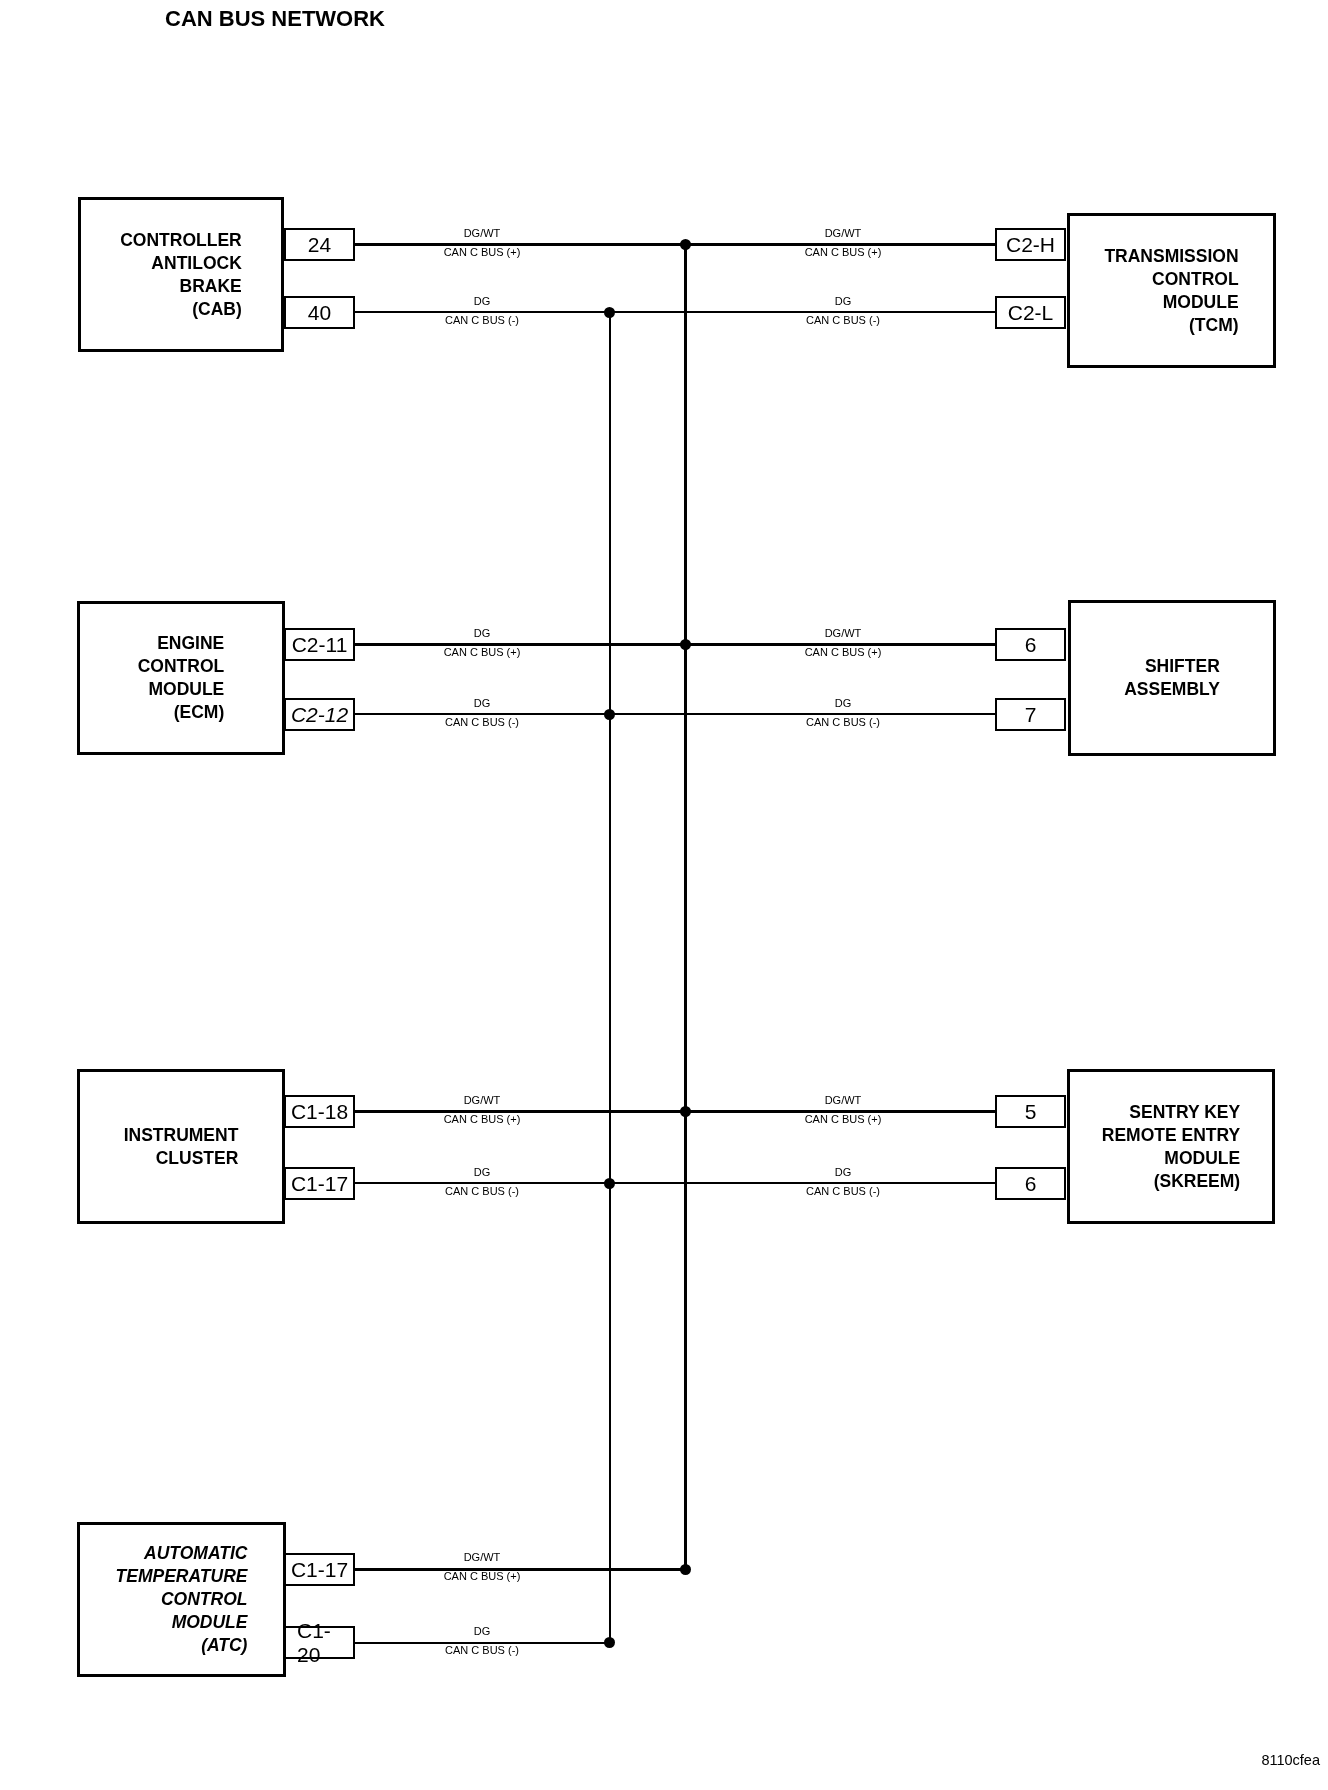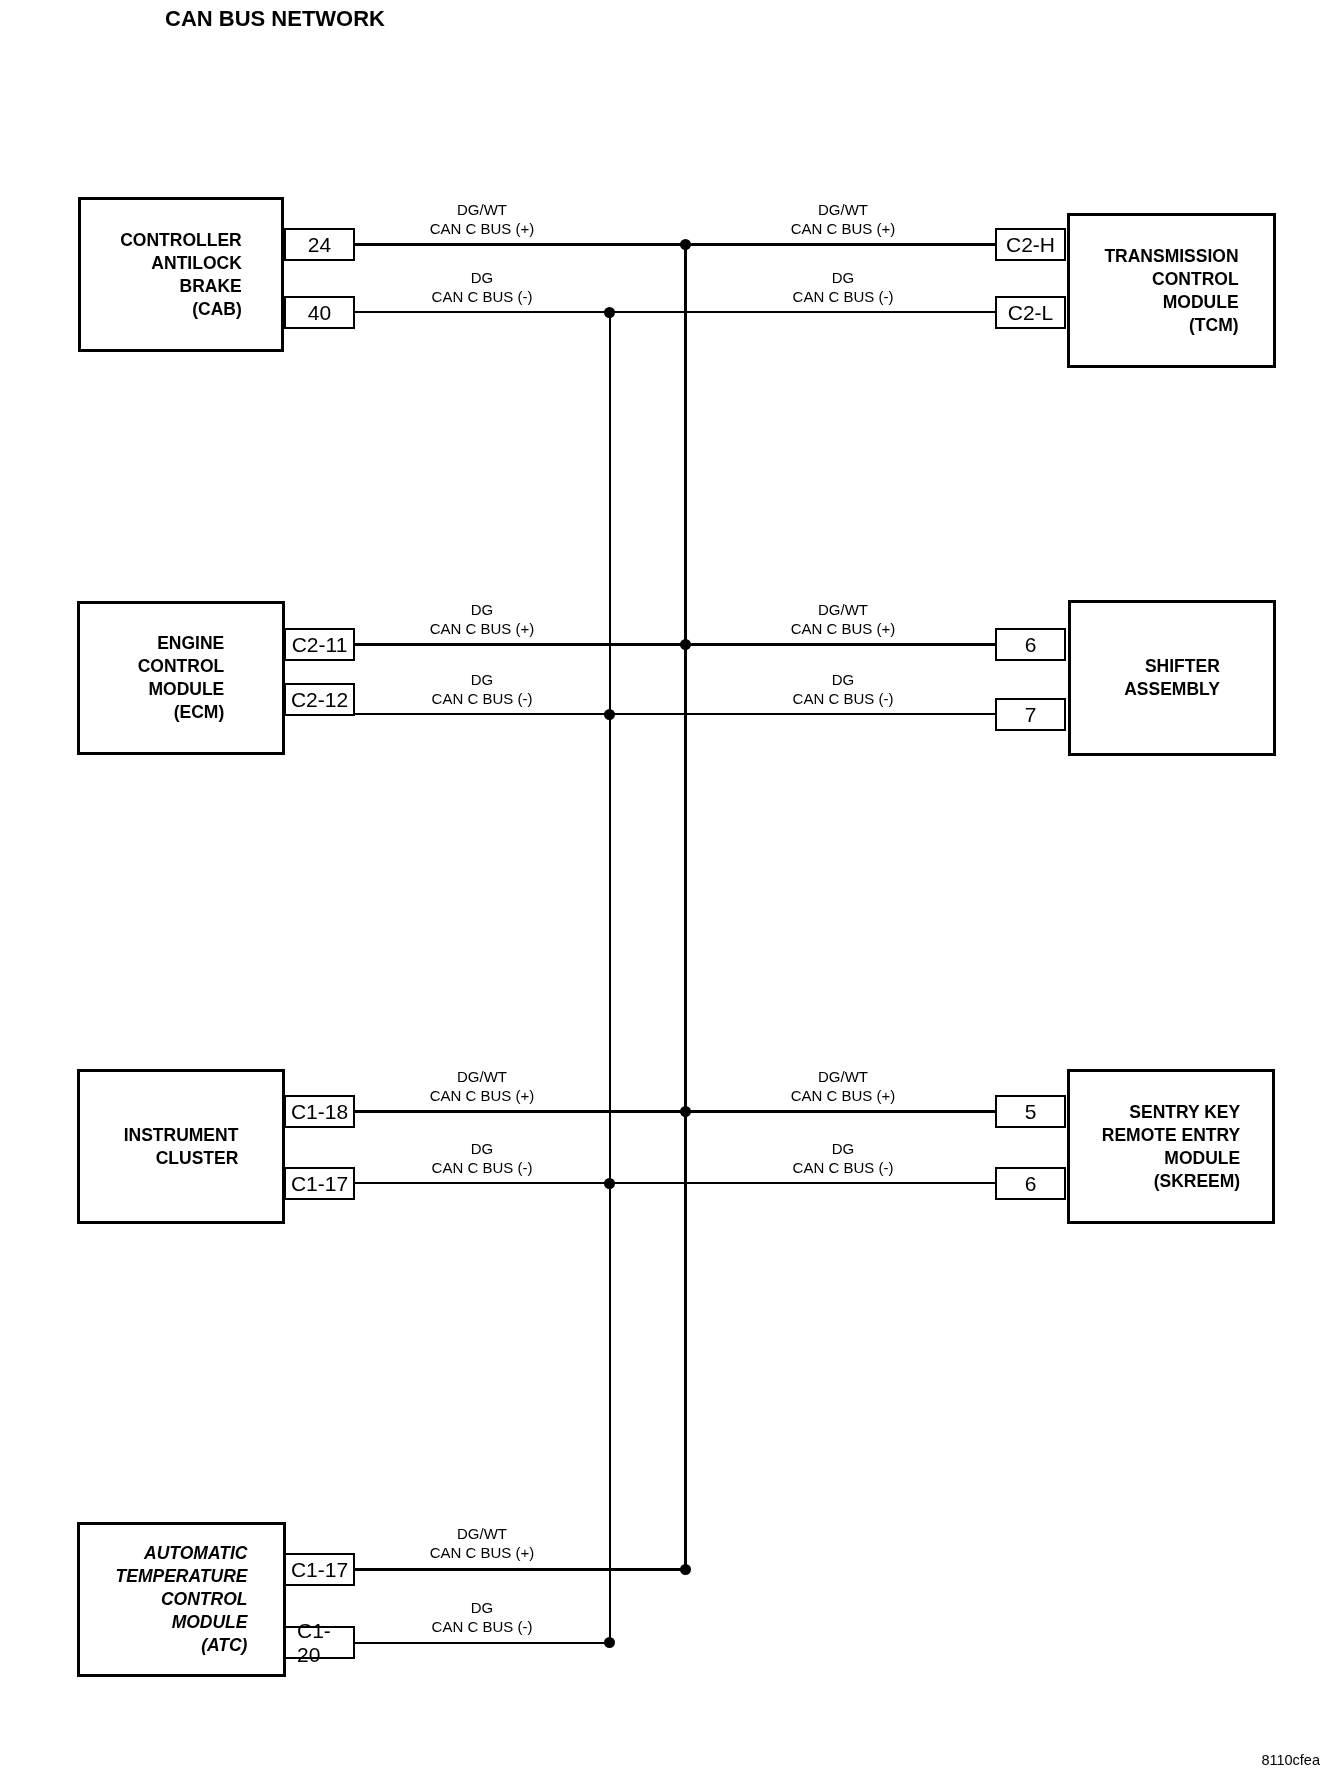--- a/index.html
+++ b/index.html
@@ -9,22 +9,22 @@
          font-weight:bold;letter-spacing:0;margin-left:28px;}
   .module{position:absolute;border:3px solid #000;background:#fff;box-sizing:border-box;
           display:flex;align-items:center;justify-content:center;}
   .module span{display:block;text-align:right;font-weight:bold;font-size:17.5px;
           line-height:23px;white-space:pre-line;}
   .pin{position:absolute;width:71px;height:33px;border:2px solid #000;background:#fff;
        box-sizing:border-box;display:flex;align-items:center;justify-content:center;
        font-size:21px;}
   .wire{position:absolute;background:#000;}
   .dot{position:absolute;width:11px;height:11px;background:#000;border-radius:50%;}
-  .wlabel{position:absolute;width:240px;text-align:center;font-size:15px;
-          line-height:19px;white-space:pre-line;}
+  .wlabel{position:absolute;width:240px;text-align:center;font-size:11px;
+          line-height:19px;white-space:pre-line;margin-top:24px;}
   .wlabel.left{left:362px;}
   .wlabel.right{left:723px;}
   .footer{position:absolute;left:1150px;top:1752px;width:170px;text-align:right;
           font-size:14.5px;}
 </style>
 </head>
 <body>
 
 <div class="canvas">
 
@@ -81,21 +81,21 @@
   <div class="wlabel left" style="top:1524px;">DG/WT
 CAN C BUS (+)</div>
   <div class="wlabel left" style="top:1598px;">DG
 CAN C BUS (-)</div>
 
   <div class="pin" style="left:284px;top:228px;">24</div>
   <div class="pin" style="left:284px;top:296px;text-align:right;">40</div>
   <div class="pin" style="left:995px;top:228px;">C2-H</div>
   <div class="pin" style="left:995px;top:296px;">C2-L</div>
   <div class="pin" style="left:284px;top:628px;">C2-11</div>
-  <div class="pin" style="left:284px;top:683px;">C2-12</div>
+  <div class="pin" style="left:284px;top:698px;font-style:italic;">C2-12</div>
   <div class="pin" style="left:995px;top:628px;">6</div>
   <div class="pin" style="left:995px;top:698px;">7</div>
   <div class="pin" style="left:284px;top:1095px;">C1-18</div>
   <div class="pin" style="left:284px;top:1167px;">C1-17</div>
   <div class="pin" style="left:995px;top:1095px;">5</div>
   <div class="pin" style="left:995px;top:1167px;">6</div>
   <div class="pin" style="left:284px;top:1553px;">C1-17</div>
   <div class="pin" style="left:284px;top:1626px;padding-left:11px;">C1-20</div>
 
   <div class="module" style="left:78px;top:197px;width:206px;height:155px;">

